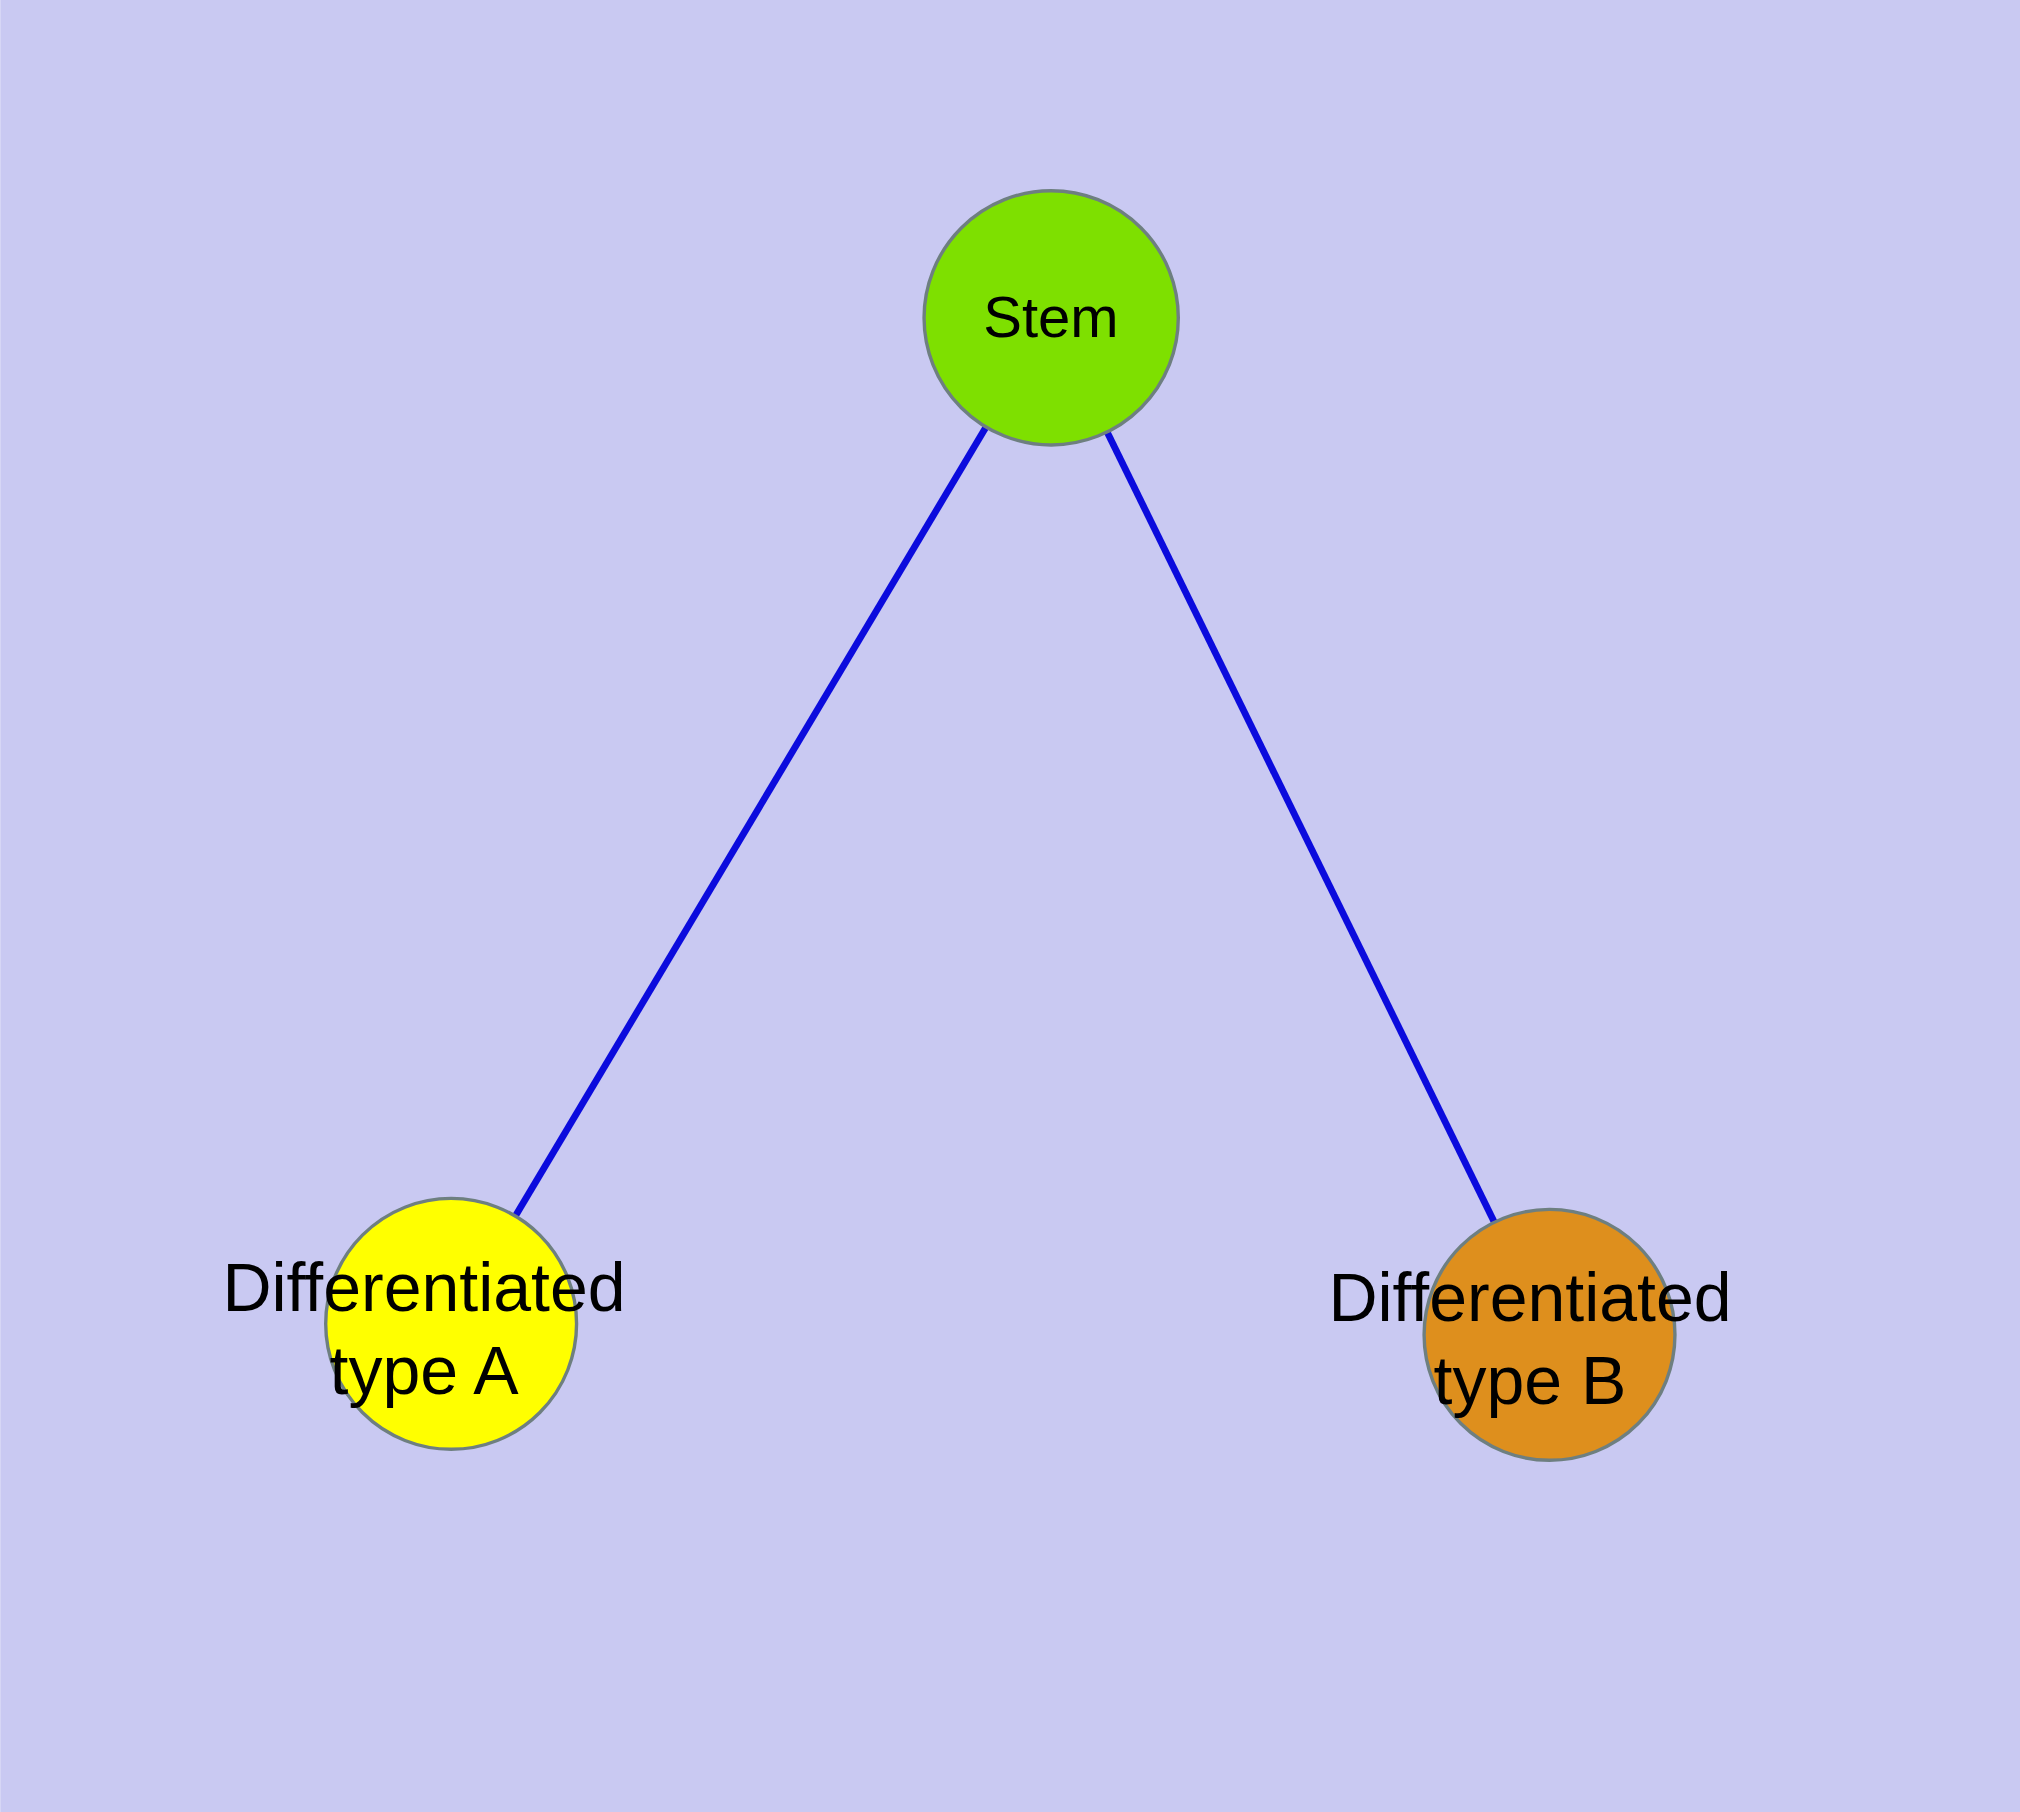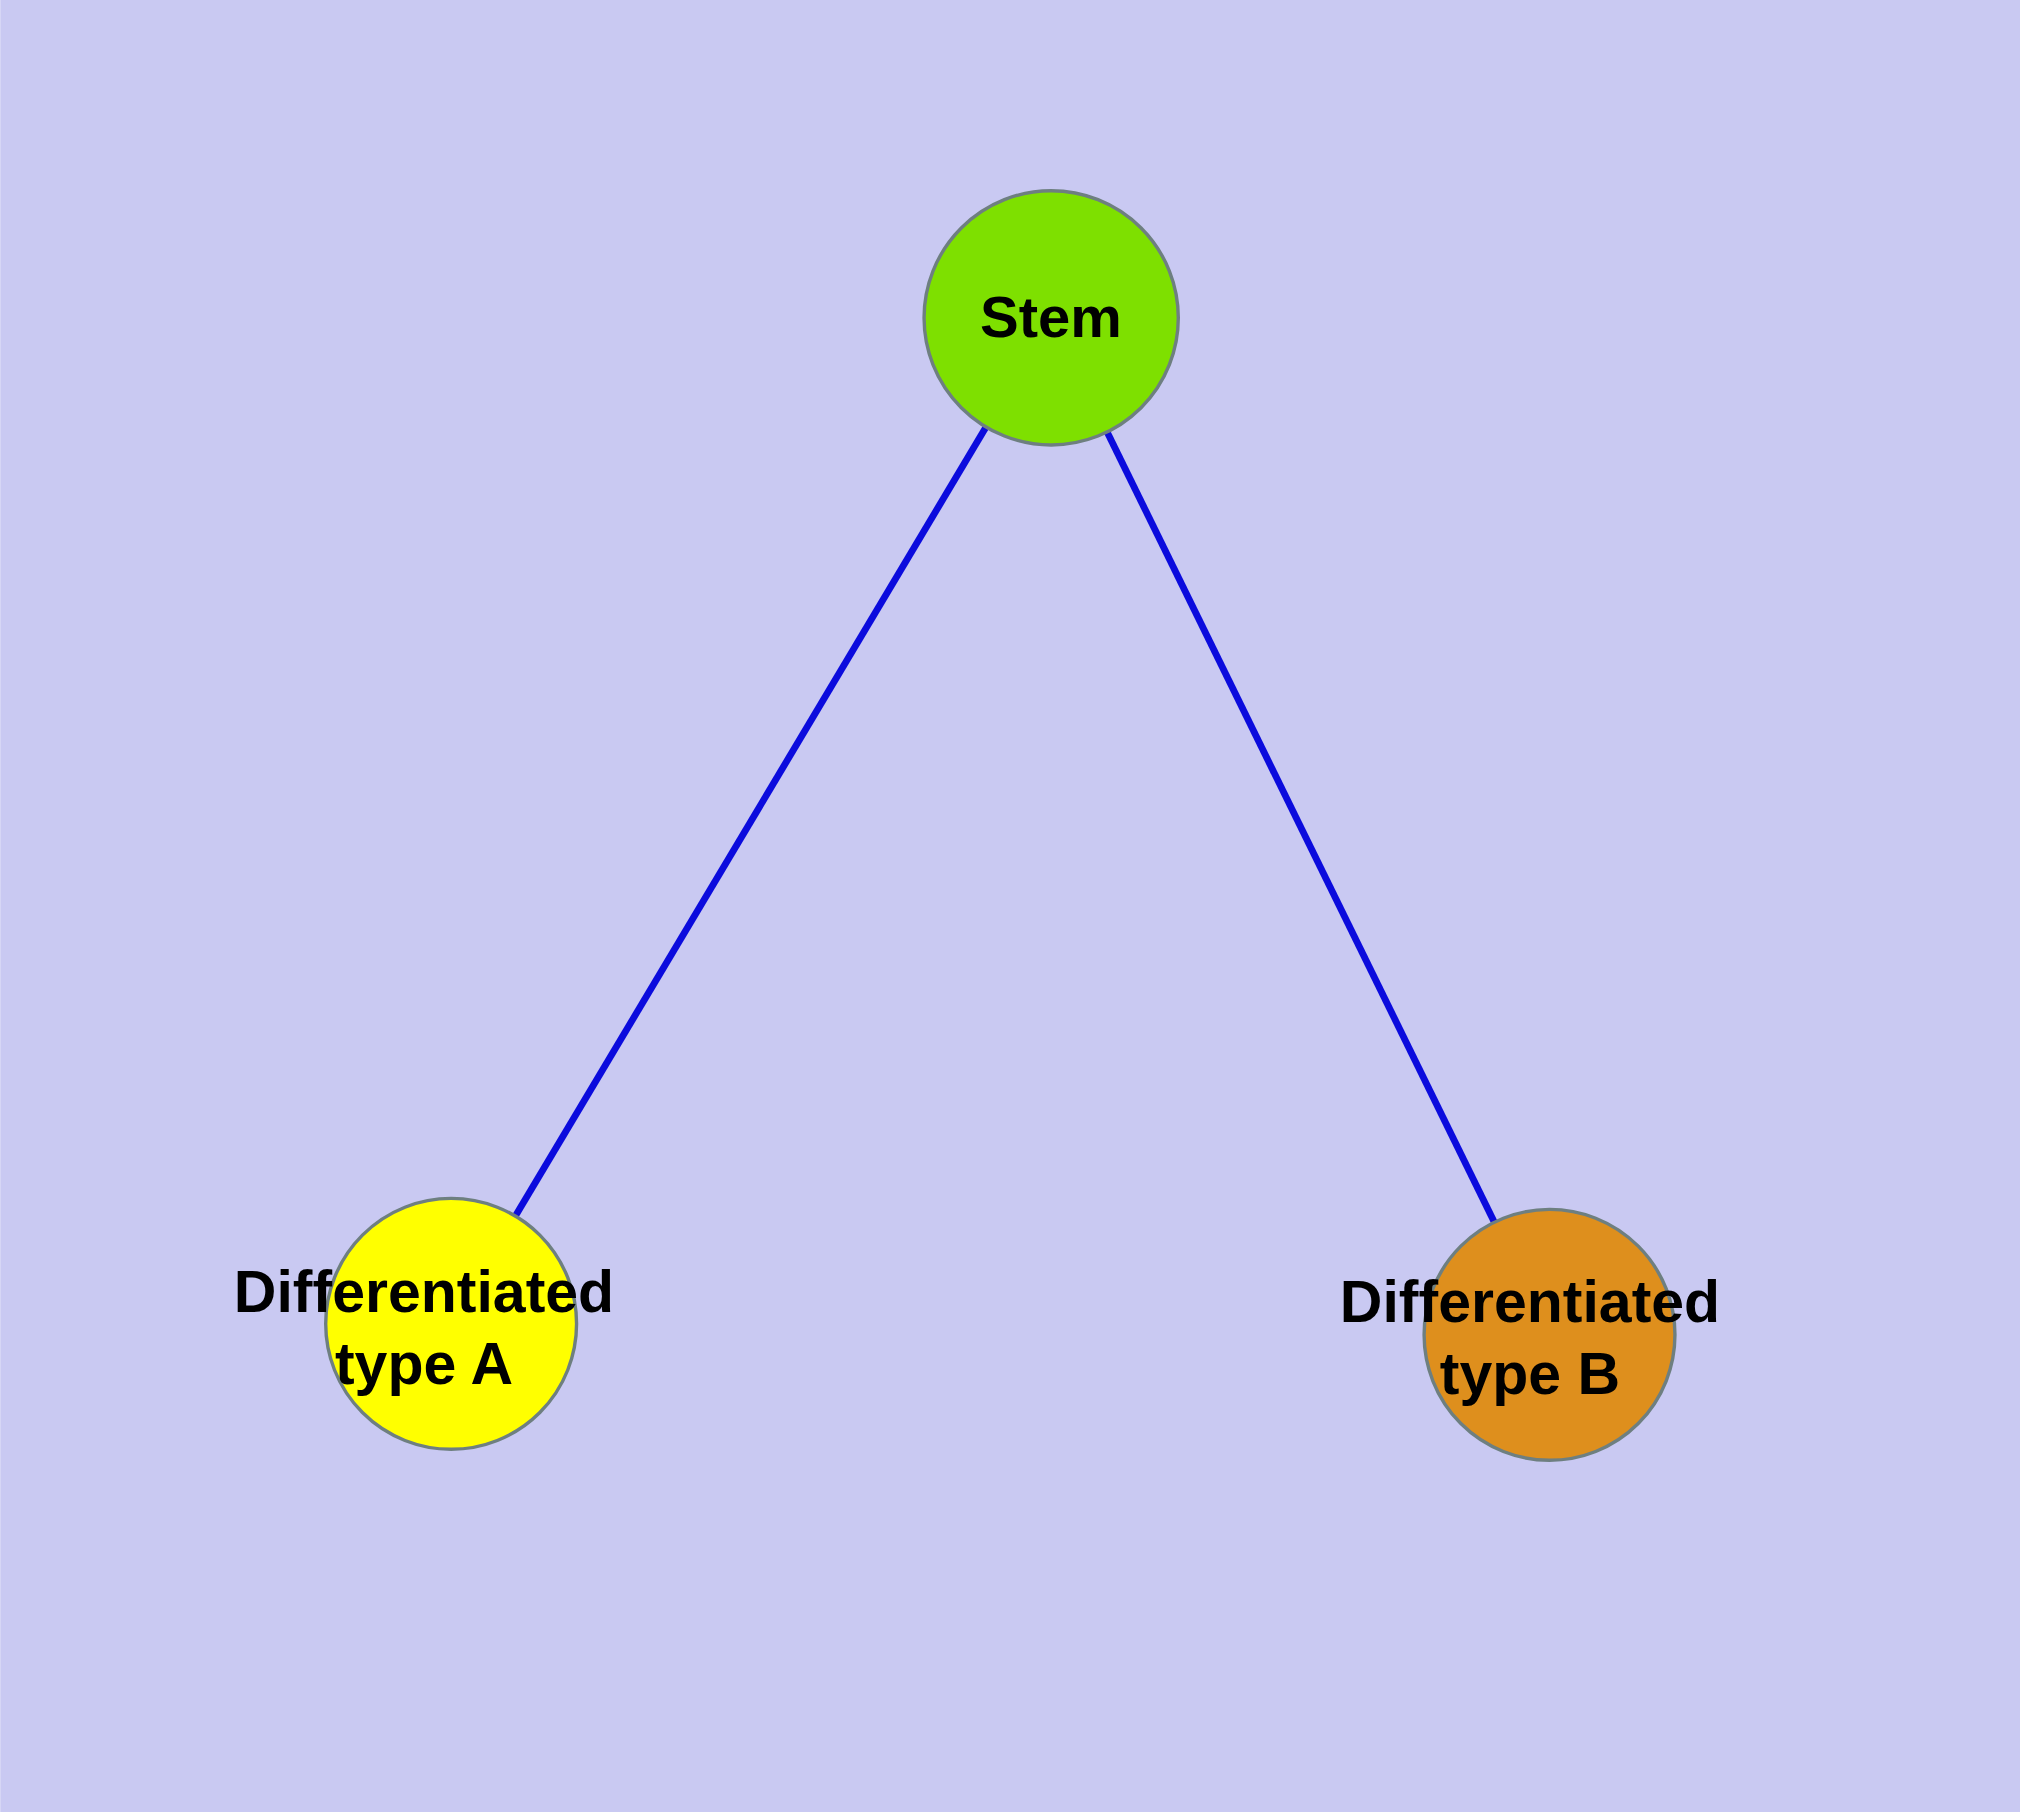--- a/index.html
+++ b/index.html
@@ -19,31 +19,31 @@
     left: 0;
     top: 0;
     width: 100%;
     height: 100%;
     display: block;
   }
   .node-label {
     position: absolute;
     transform: translate(-50%, -50%);
     color: #000000;
-    font-weight: bold;
+    font-weight: normal;
     text-align: center;
     white-space: pre-line;
     line-height: 1.22;
     pointer-events: none;
   }
   .node-label.stem {
     font-size: 58px;
   }
   .node-label.diff {
-    font-size: 59px;
+    font-size: 68px;
   }
 </style>
 </head>
 <body>
 
 <div id="stage">
 
   <svg viewBox="0 0 2384 2138" xmlns="http://www.w3.org/2000/svg">
 
     <rect x="0" y="0" width="2384" height="2138" fill="#c9c9f2"></rect>

